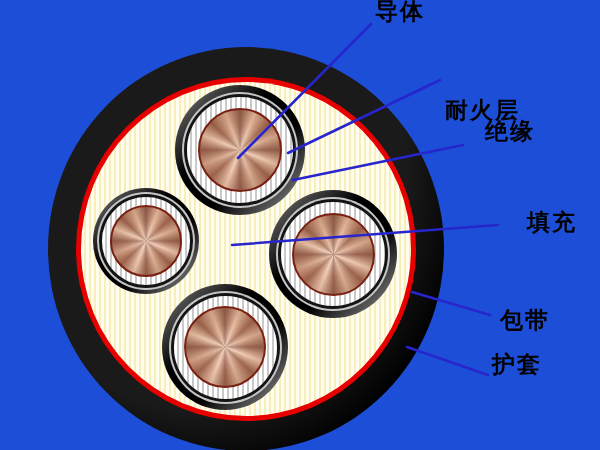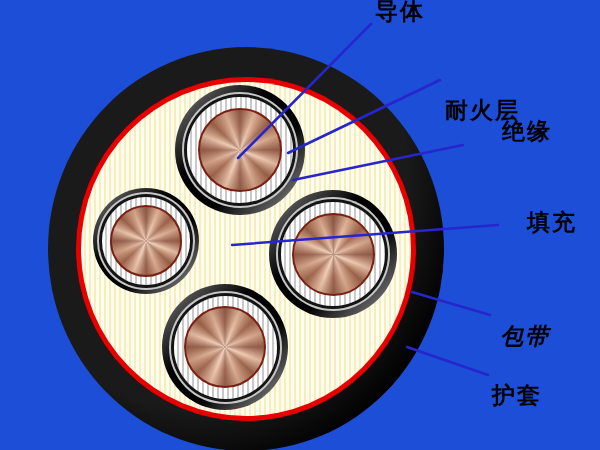--- a/index.html
+++ b/index.html
@@ -74,18 +74,18 @@
       <line x1="371" y1="24" x2="238" y2="158" stroke="#2626cc" stroke-width="2.5" stroke-linecap="round"></line>
       <line x1="440" y1="80" x2="288" y2="153" stroke="#2626cc" stroke-width="2.5" stroke-linecap="round"></line>
       <line x1="463" y1="145" x2="293" y2="180" stroke="#2626cc" stroke-width="2.5" stroke-linecap="round"></line>
       <line x1="498" y1="225" x2="232" y2="245" stroke="#2626cc" stroke-width="2.5" stroke-linecap="round"></line>
       <line x1="490" y1="315" x2="412" y2="292" stroke="#2626cc" stroke-width="2.5" stroke-linecap="round"></line>
       <line x1="488" y1="375" x2="407" y2="347" stroke="#2626cc" stroke-width="2.5" stroke-linecap="round"></line>
     </svg>
   <div id="labels-layer" class="abs" style="left:0;top:0;width:600px;height:450px;">
       <div class="diagram-label" style="left: 375px; top: 0px;">导体</div>
       <div class="diagram-label" style="left: 445px; top: 59px; margin-top: 40px;">耐火层</div>
-      <div class="diagram-label" style="left: 502px; top: 120px;">绝缘</div>
+      <div class="diagram-label" style="left: 485px; top: 120px;">绝缘</div>
       <div class="diagram-label" style="left: 503px; top: 211px; margin-left: 24px;">填充</div>
-      <div class="diagram-label" style="left: 500px; top: 325px; font-style: italic;">包带</div>
-      <div class="diagram-label" style="left: 492px; top: 384px; text-align: right;">护套</div>
+      <div class="diagram-label" style="left: 500px; top: 309px;">包带</div>
+      <div class="diagram-label" style="left: 492px; top: 353px; text-align: right;">护套</div>
     </div>
 </div>
 
 </body></html>

